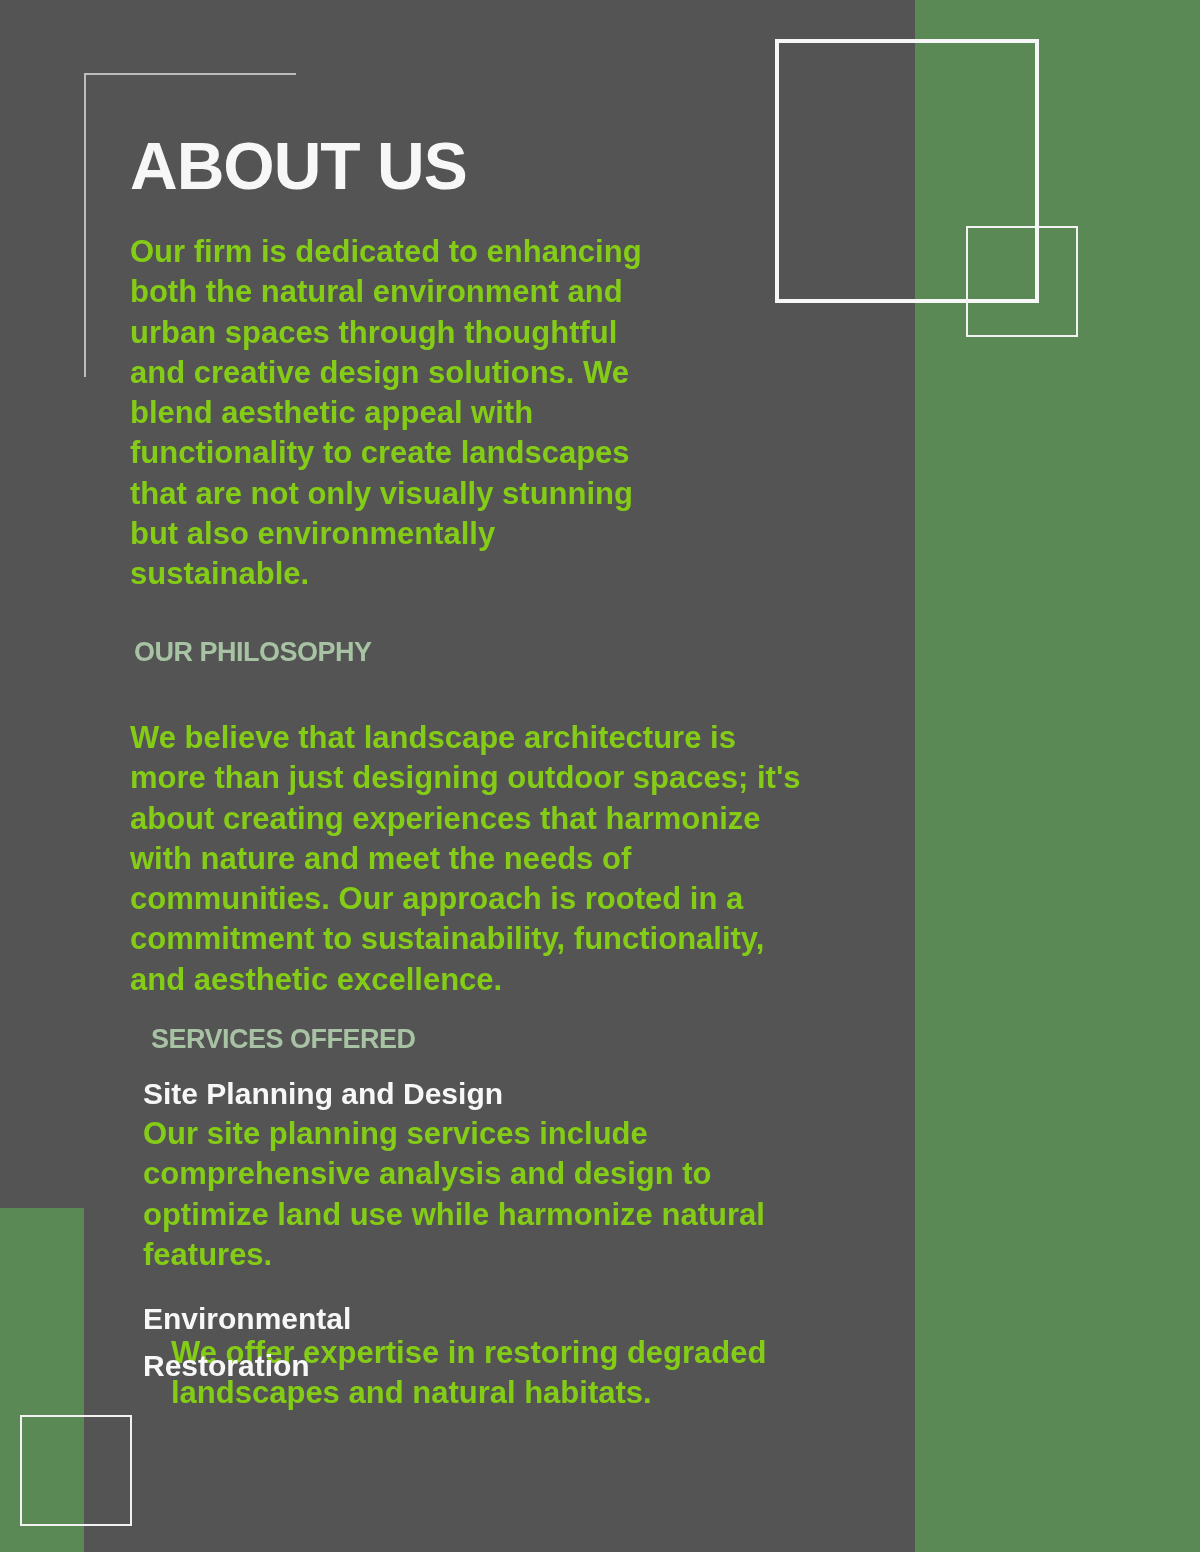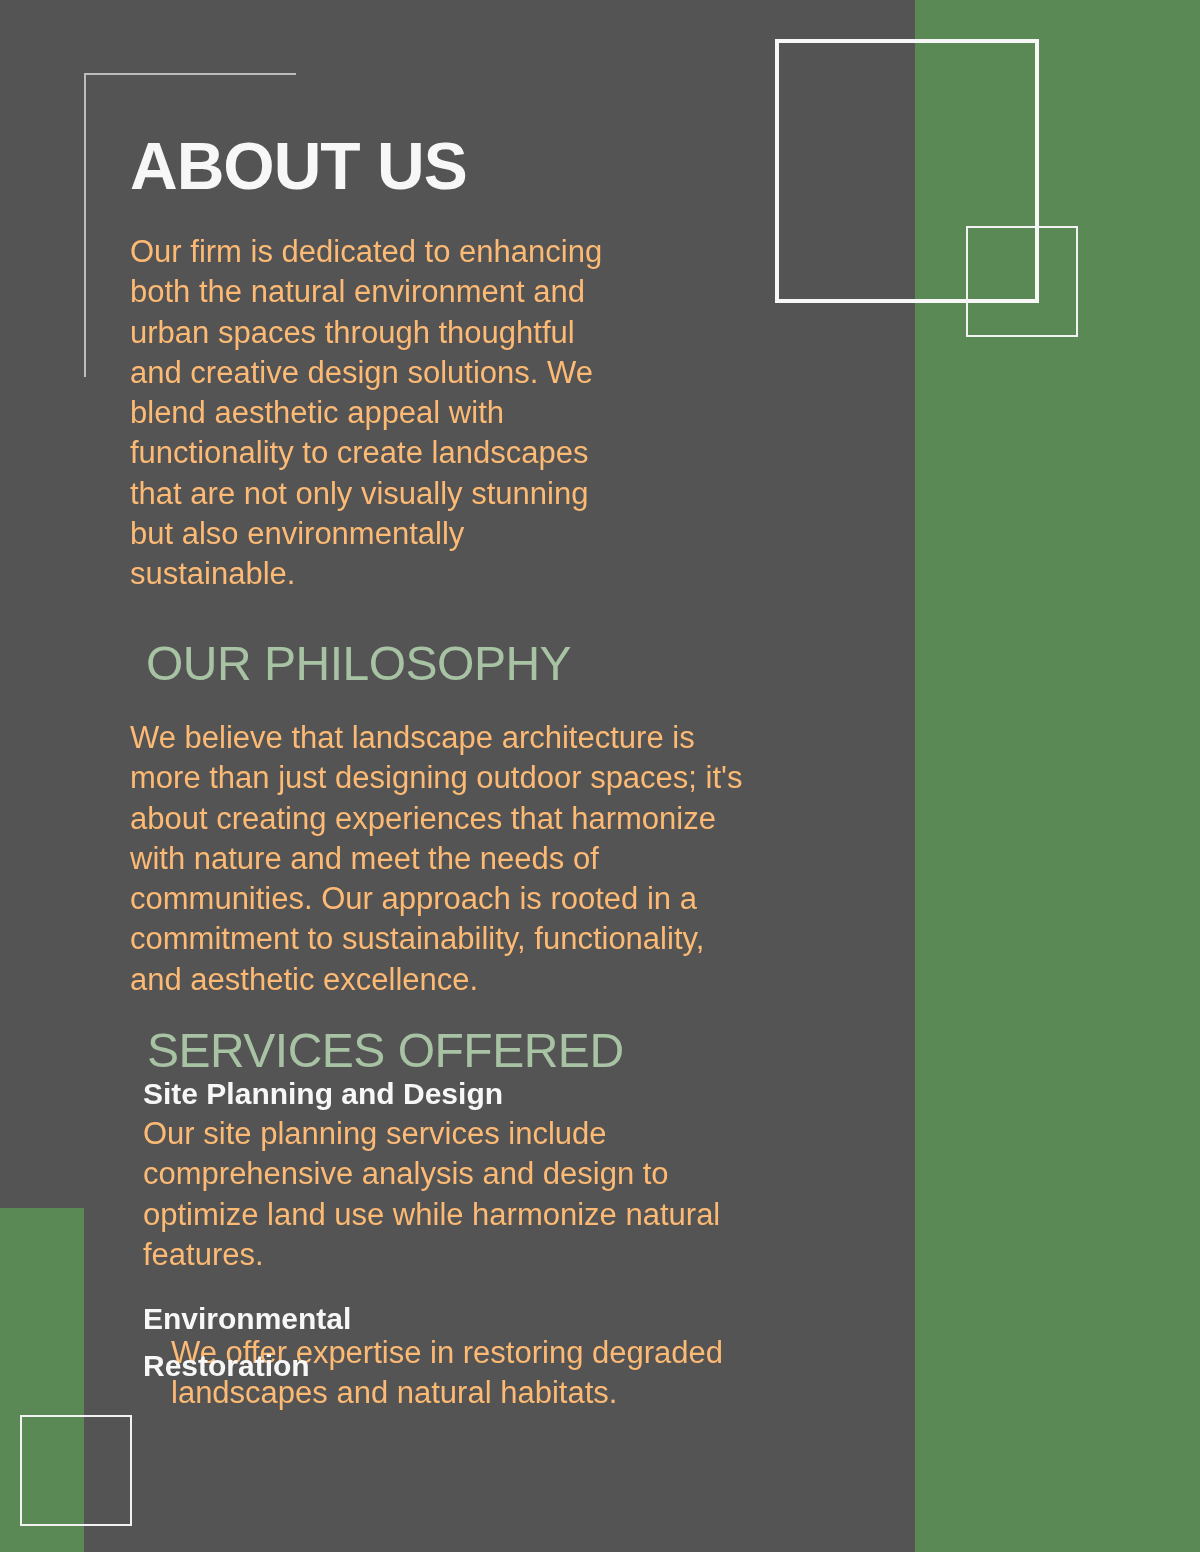--- a/index.html
+++ b/index.html
@@ -38,32 +38,32 @@
       border: 2px solid #f2f2f2;
     }
     .title {
       position: absolute; left: 130px; top: 126px; margin: 0;
       font-size: 66px; font-weight: 700; letter-spacing: -1px; line-height: 80px;
       color: #f7f7f7;
       text-align: right;
     }
     .body-text {
       position: absolute; margin: 0;
-      font-size: 31px; line-height: 40.3px; font-weight: 400;
-      color: #fdba74; white-space: pre-line;
+      font-size: 31px; line-height: 40.3px; font-weight: 700;
+      color: #84cc16; white-space: pre-line;
     }
     .about-text { left: 130px; top: 232px; width: 620px; }
     .section-heading {
-      position: absolute; margin: 16px;
-      font-size: 48px; font-weight: 400; line-height: 48px; letter-spacing: -0.5px;
+      position: absolute; margin: 4px;
+      font-size: 27px; font-weight: 700; line-height: 48px; letter-spacing: -0.5px;
       color: #a8c3a4;
     }
     .philosophy-heading { left: 130px; top: 624px; }
     .philosophy-text { left: 130px; top: 718px; width: 780px; }
-    .services-heading { left: 131px; top: 1011px; }
+    .services-heading { left: 147px; top: 1011px; }
     .service-title {
       position: absolute; margin: 0;
       font-size: 30px; font-weight: 700; line-height: 40px; color: #f7f7f7;
       white-space: pre-line;
     }
     .service1-title { left: 143px; top: 1074px; }
     .service1-text { left: 143px; top: 1114px; width: 740px; }
     .service2-title { left: 143px; top: 1295px; width: 300px; line-height: 47px; }
     .service2-text { left: 143px; top: 1333px; width: 740px; margin-left: 28px; }
   </style>

